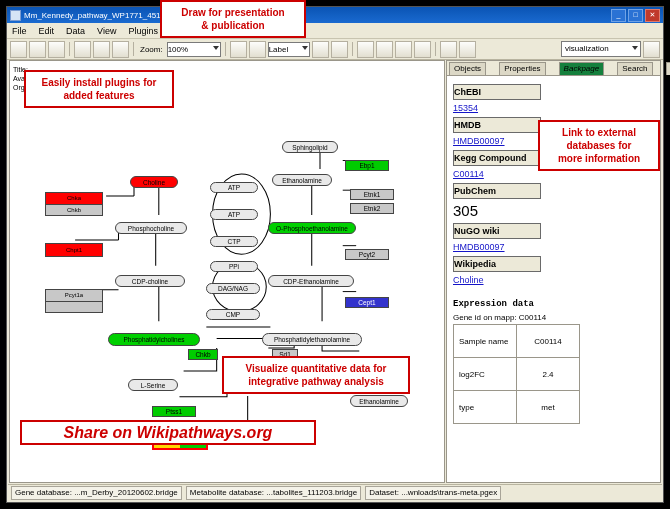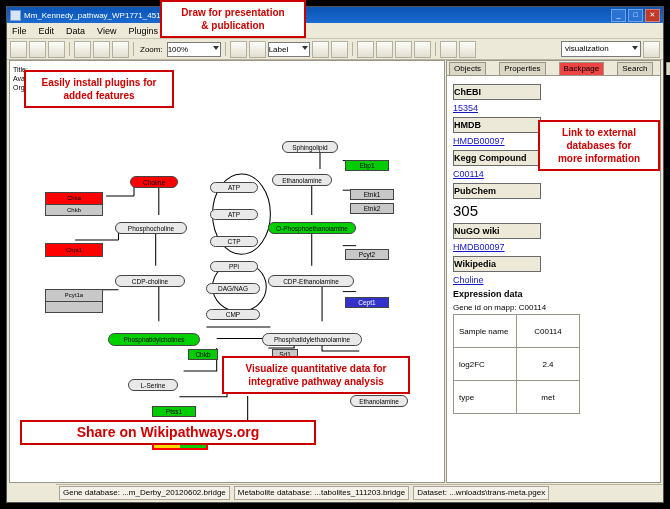--- a/index.html
+++ b/index.html
@@ -24,50 +24,50 @@
   .zoombox .arr{position:absolute;right:1px;top:3px;border-left:3px solid transparent;border-right:3px solid transparent;border-top:4px solid #333;}
   .combo{width:75px;height:14px;border:1px solid #7a7a7a;background:#fff;font-size:8px;line-height:14px;padding-left:3px;position:relative;}
   .combo .arr{position:absolute;right:2px;top:4px;border-left:3px solid transparent;border-right:3px solid transparent;border-top:4px solid #333;}
   .spacer{flex:1;}
   
   .main{position:absolute;left:1px;top:52px;right:1px;bottom:18px;display:flex;}
   .canvas{position:relative;flex:1;background:#fff;border:1px solid #9a968a;margin:1px;overflow:hidden;}
   .side{width:213px;background:#ece9d8;border:1px solid #9a968a;margin:1px 1px 1px 0;display:flex;flex-direction:column;}
   .tabs{display:flex;font-size:8px;height:14px;align-items:flex-end;padding-left:2px;gap:13px;}
   .tab{border:1px solid #9a968a;border-bottom:none;background:#dcd8c6;padding:1px 4px;line-height:10px;}
-  .tab.active{background:#ef4444;}
+  .tab.active{background:#15803d;font-style:italic;}
   .sidebody{flex:1;background:#fff;border-top:1px solid #9a968a;overflow:hidden;position:relative;padding:4px 6px;font-size:9px;}
   .secbox{border:1px solid #6a6a6a;background:#ece9d8;padding:2px 0;font-weight:bold;font-size:9px;width:86px;margin:4px 0 3px;}
   .link{color:#1414c8;text-decoration:underline;font-size:9px;}
   .plain{font-size:15px;}
-  .exp{font-weight:bold;font-size:9px;margin:4px 0 4px;}
+  .exp{font-weight:bold;font-size:9px;margin:14px 0 4px;font-family:Liberation Mono, monospace;}
   .geneid{font-size:8px;margin-bottom:2px;}
   table.data{border-collapse:collapse;font-size:8px;}
   table.data td{border:1px solid #9a968a;padding:10px 5px;height:12px;}
   table.data td.k{width:52px;}
   table.data td.v{width:52px;text-align:center;}
   
-  .status{position:absolute;left:1px;right:1px;bottom:1px;height:16px;background:#ece9d8;border-top:1px solid #b8b4a0;display:flex;align-items:center;font-size:8px;gap:4px;padding-left:3px;margin-left:48px;}
+  .status{position:absolute;left:1px;right:1px;bottom:1px;height:16px;background:#ece9d8;border-top:1px solid #b8b4a0;display:flex;align-items:center;font-size:8px;gap:4px;padding-left:3px;}
   .statusfield{border:1px solid #a8a498;background:#f4f2e8;padding:0 3px;line-height:12px;height:12px;}
   
   .lbl-title{position:absolute;left:3px;top:4px;font-size:7px;color:#000;}
   
   .node{position:absolute;box-sizing:border-box;font-size:6.5px;text-align:center;color:#000;display:flex;align-items:center;justify-content:center;border:1px solid #444;}
   .met{border-radius:10px;background:#e9e9e9;}
   .met.red{background:#ff0000;}
   .met.green{background:#00d000;}
   .gene{background:#c8c8c8;}
   .gene.green{background:#00cc00;}
   .gene.blue{background:#3333cc;}
   .halfbox{position:absolute;display:flex;border:1px solid #444;}
   .halfbox div{flex:1;font-size:6px;display:flex;align-items:center;justify-content:center;}
   svg.edges{position:absolute;left:0;top:0;width:100%;height:100%;}
   
   .callout{position:absolute;background:#fff;border:2px solid #cc0000;color:#cc0000;font-weight:bold;text-align:center;font-size:10px;padding:4px 14px;line-height:13px;box-sizing:border-box;}
-  .callout.big{font-size:14px;}
+  .callout.big{font-size:16px;font-style:italic;}
   .arrowmark{position:absolute;color:#d4b000;font-size:10px;}
 </style>
 </head>
 <body>
 
 <div class="app">
 
   <div class="titlebar">
     <div class="tb-icon"></div>
     <div class="tb-title">Mm_Kennedy_pathway_WP1771_45176.gpml - PathVisio</div>

